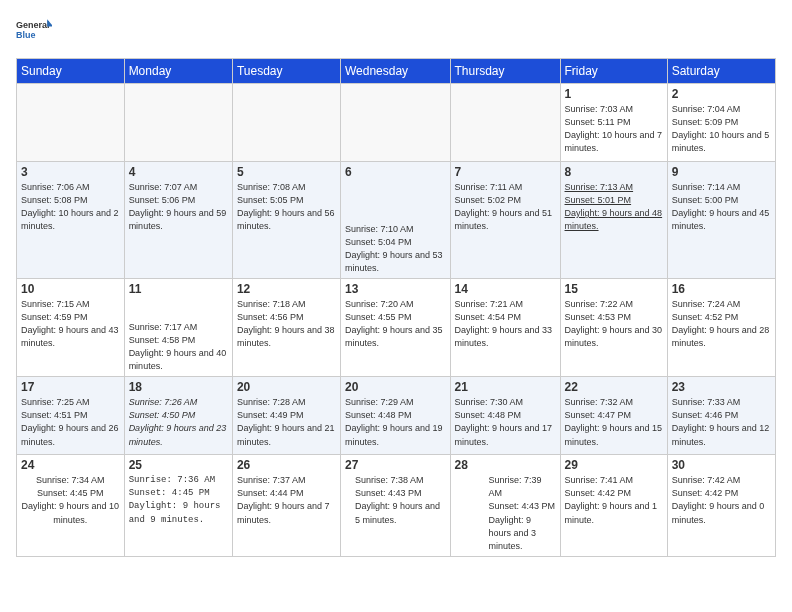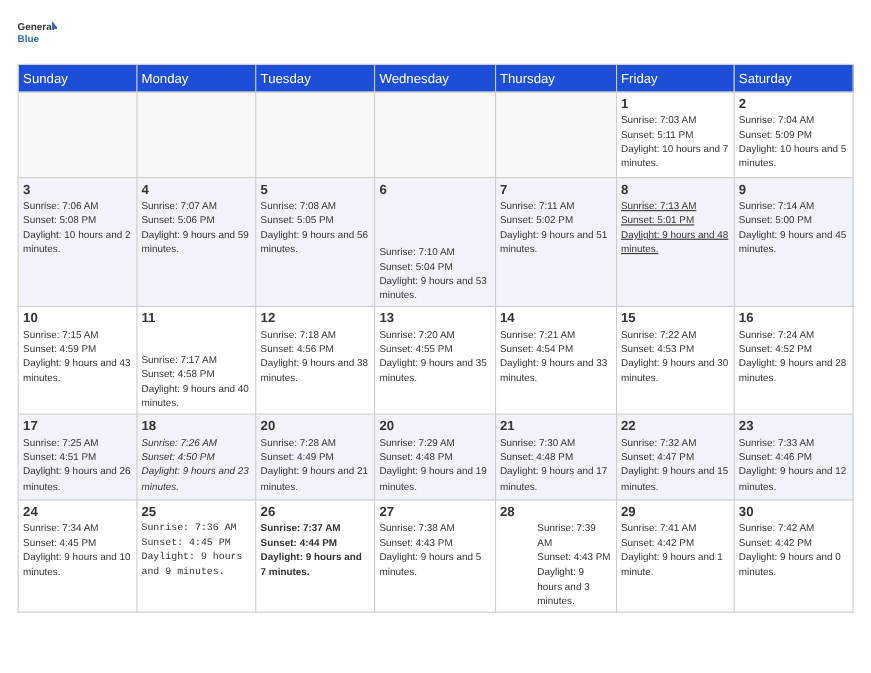--- a/index.html
+++ b/index.html
@@ -256,39 +256,39 @@
           <td>
             <span class="day-number">23</span>
             <div class="day-info" style="white-space: pre-line;">Sunrise: 7:33 AM
 Sunset: 4:46 PM
 Daylight: 9 hours and 12 minutes.</div>
           </td>
         </tr>
         <tr>
           <td>
             <span class="day-number">24</span>
-            <div class="day-info" style="white-space: pre-line;">Sunrise: 7:34 AM
+            <div class="day-info" style="white-space: pre-line; text-align: center;">Sunrise: 7:34 AM
 Sunset: 4:45 PM
 Daylight: 9 hours and 10 minutes.</div>
           </td>
           <td>
             <span class="day-number">25</span>
             <div class="day-info" style="white-space: pre-line; font-family: Liberation Mono, monospace;">Sunrise: 7:36 AM
 Sunset: 4:45 PM
 Daylight: 9 hours and 9 minutes.</div>
           </td>
           <td>
             <span class="day-number">26</span>
-            <div class="day-info" style="white-space: pre-line; font-weight: bold;">Sunrise: 7:37 AM
+            <div class="day-info" style="white-space: pre-line;">Sunrise: 7:37 AM
 Sunset: 4:44 PM
 Daylight: 9 hours and 7 minutes.</div>
           </td>
           <td>
             <span class="day-number">27</span>
-            <div class="day-info" style="white-space: pre-line;">Sunrise: 7:38 AM
+            <div class="day-info" style="white-space: pre-line; margin-left: 10px;">Sunrise: 7:38 AM
 Sunset: 4:43 PM
 Daylight: 9 hours and 5 minutes.</div>
           </td>
           <td>
             <span class="day-number">28</span>
             <div class="day-info" style="white-space: pre-line; margin-left: 34px;">Sunrise: 7:39 AM
 Sunset: 4:43 PM
 Daylight: 9 hours and 3 minutes.</div>
           </td>
           <td>

